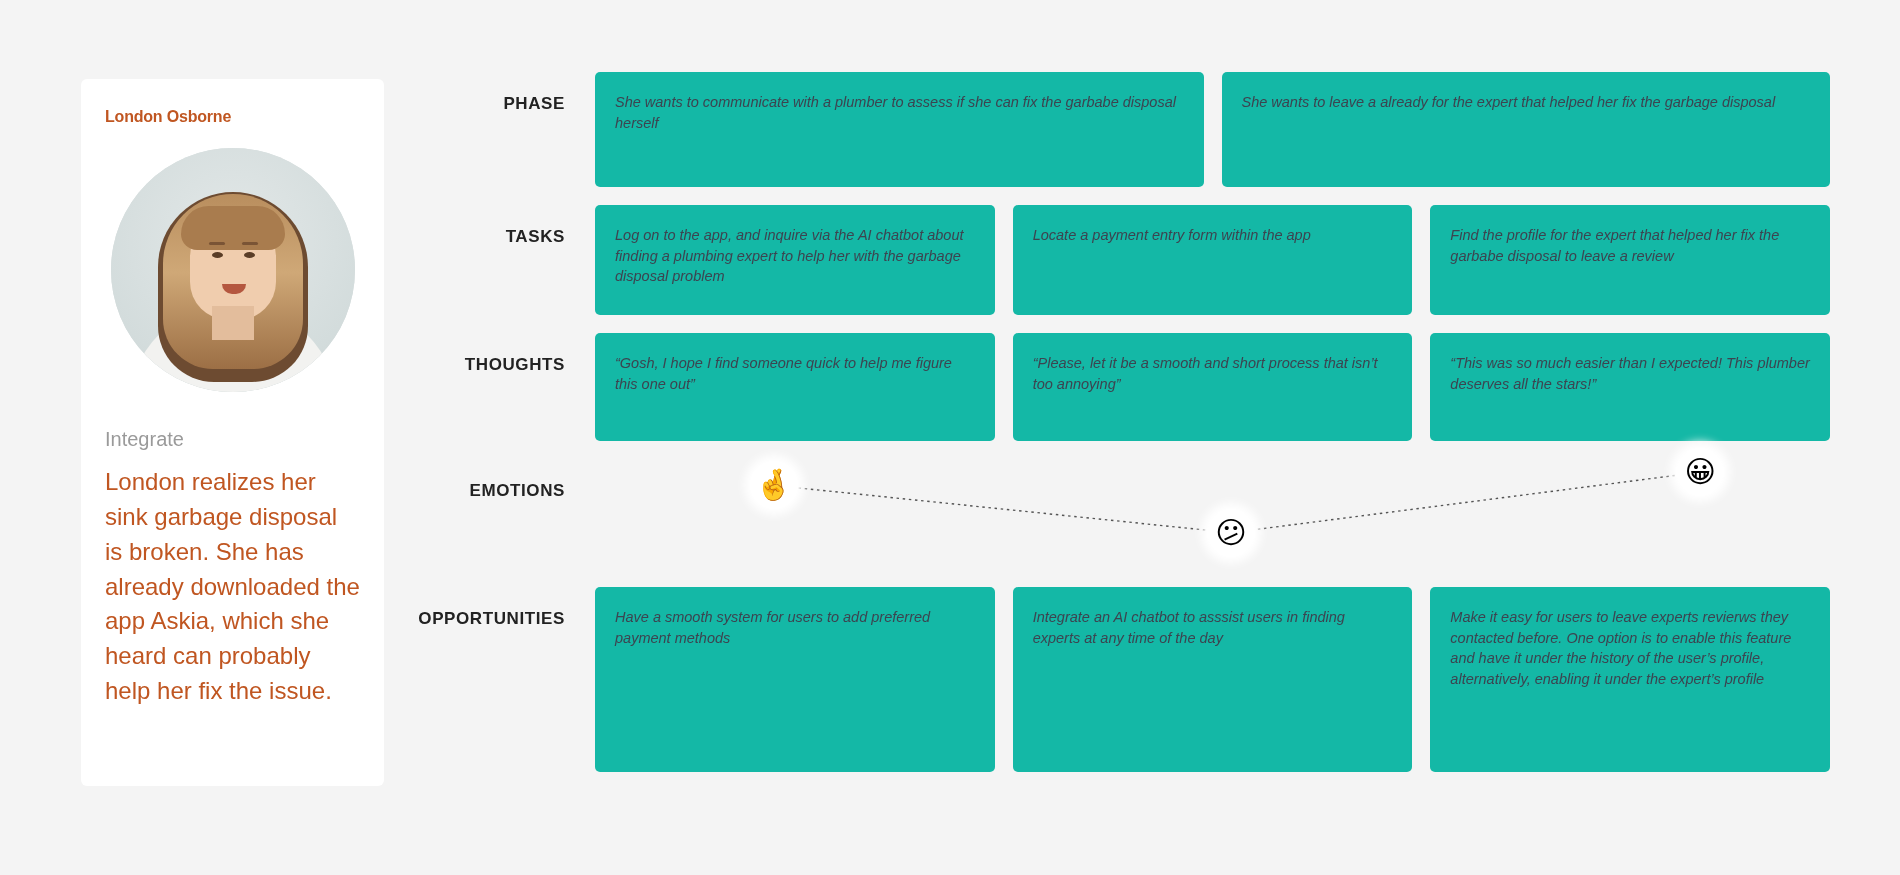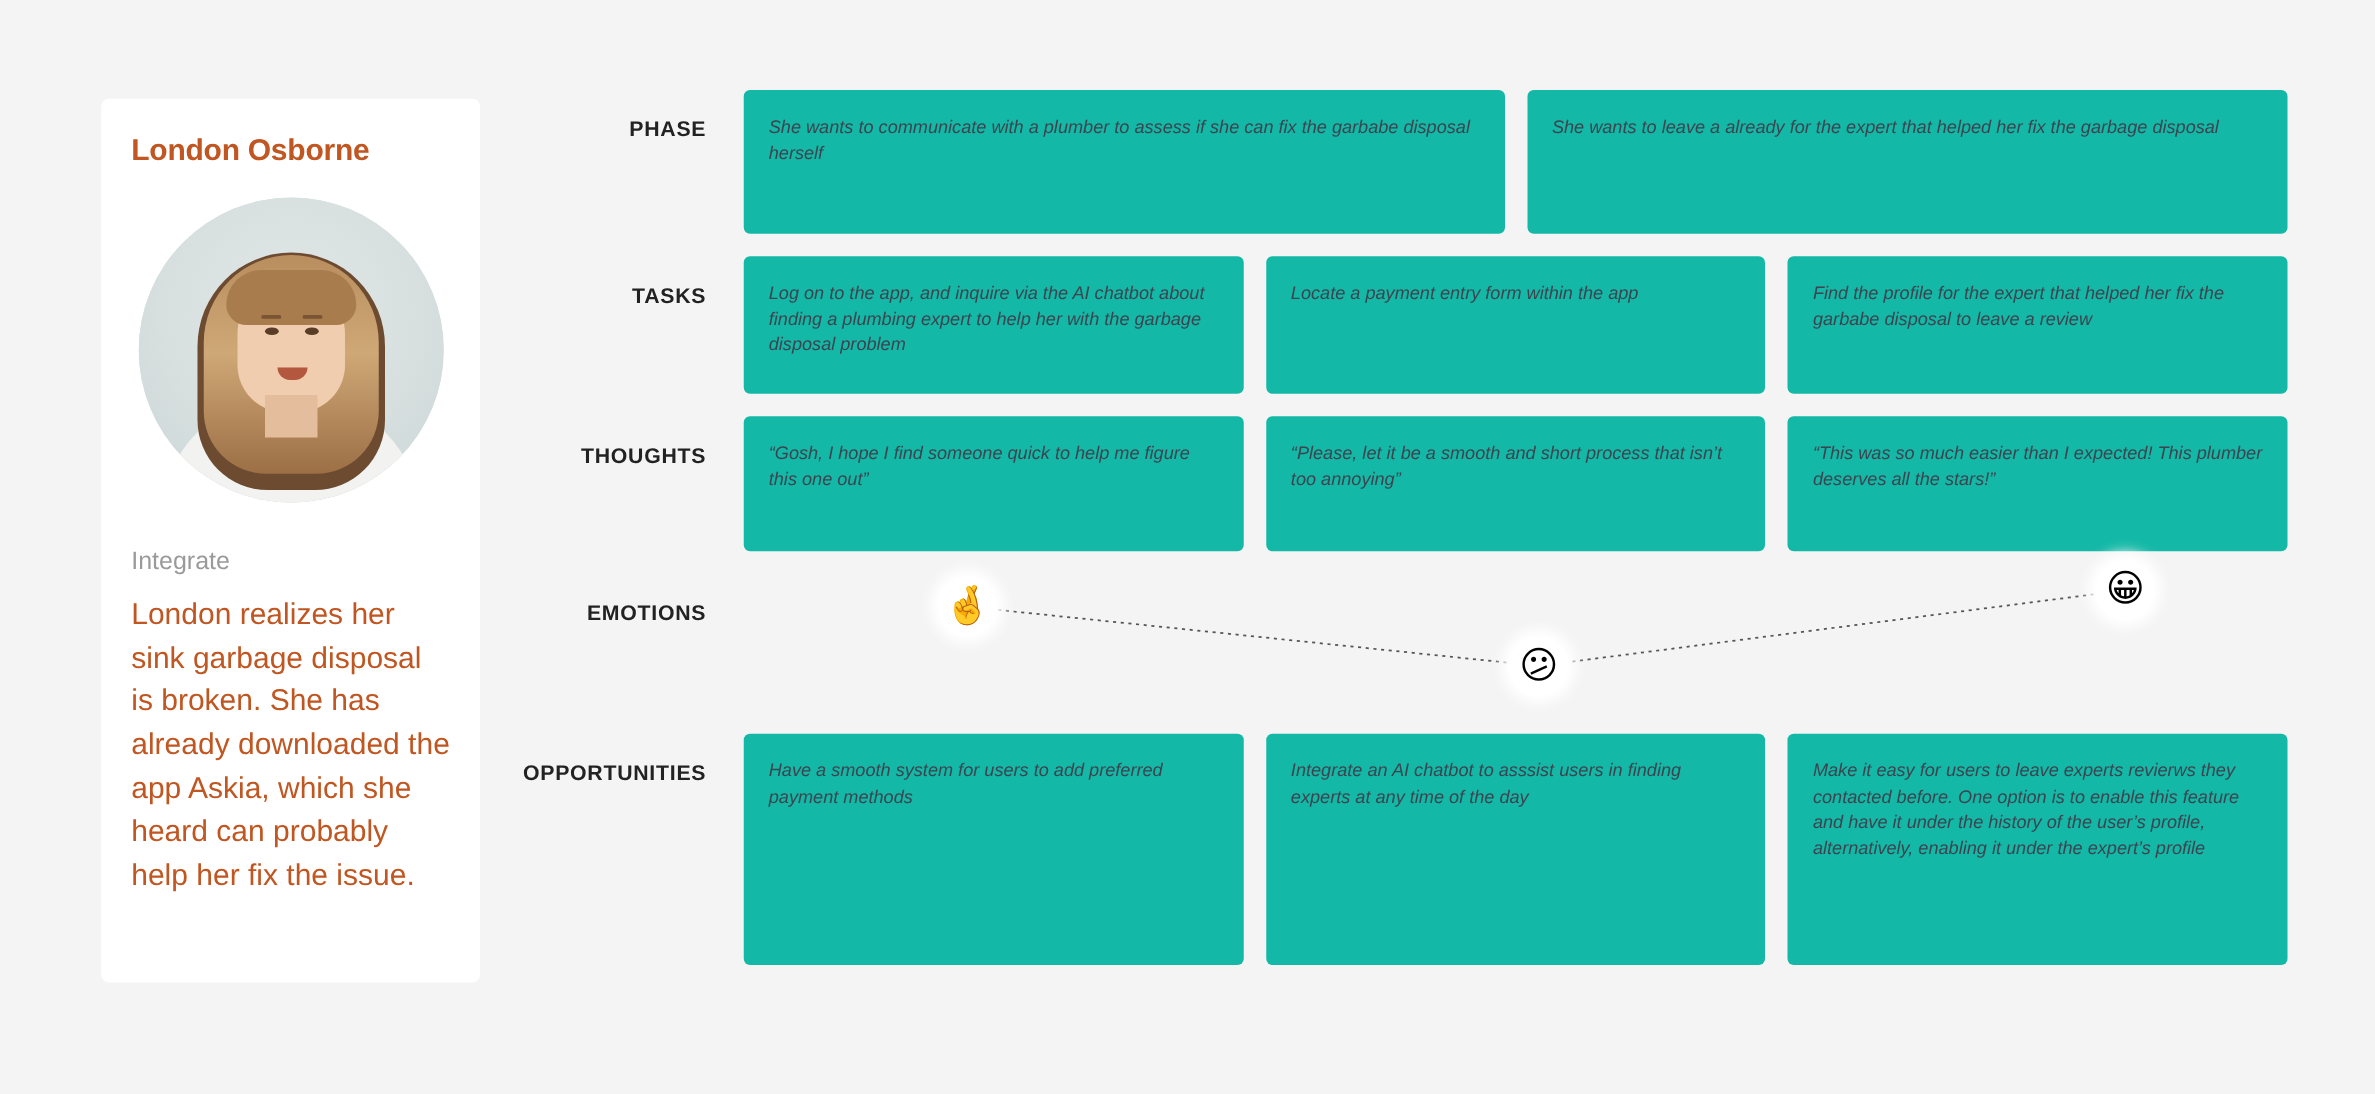--- a/index.html
+++ b/index.html
@@ -29,21 +29,21 @@
     height: 707px;
     background: #ffffff;
     border-radius: 6px;
     padding: 28px 24px 24px 24px;
     display: flex;
     flex-direction: column;
   }
 
   .persona-name {
     color: #c05621;
-    font-size: 24px;
+    font-size: 16px;
     font-weight: bold;
     letter-spacing: -0.2px;
     line-height: 1.2;
     margin-bottom: 22px;
   }
 
   .avatar-wrap {
     width: 100%;
     display: flex;
     justify-content: center;

